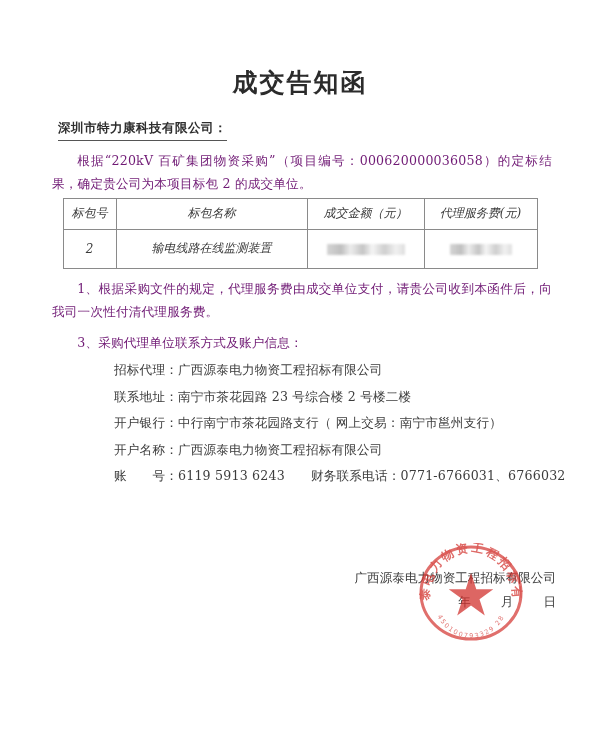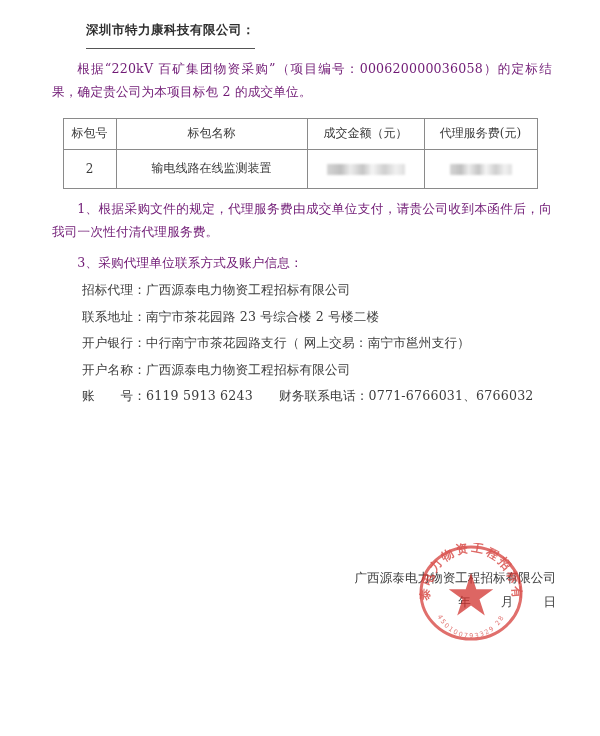--- a/index.html
+++ b/index.html
@@ -26,45 +26,46 @@
     font-family: "DejaVu Sans", "Liberation Sans", sans-serif;
     font-weight: bold;
     font-size: 25px;
     letter-spacing: 2px;
     color: #2b2b2b;
     margin: 0;
     padding-top: 68px;
     line-height: 1.2;
   }
   .recipient {
-    margin: 22px 0 0 86px;
+    margin: 22px 0 0 58px;
     font-family: "DejaVu Sans", "Liberation Sans", sans-serif;
     font-weight: bold;
     font-size: 12.5px;
     color: #2e2e2e;
     display: inline-block;
     border-bottom: 1px solid #555;
-    padding-bottom: 9px;
+    padding-bottom: 3px;
     letter-spacing: 0.5px;
   }
   .para {
     margin: 8px 48px 0 52px;
     font-size: 12.6px;
     line-height: 1.85;
     text-align: justify;
     color: #701a75;
     letter-spacing: 0.2px;
   }
   .para.indent {
     text-indent: 2em;
   }
   .tbl-wrap {
-    margin: 14px 0 0 0;
+    margin: 2px 0 0 0;
     display: flex;
     justify-content: center;
+    font-style: italic;
   }
   table.bid-table {
     border-collapse: collapse;
     width: 470px;
     table-layout: fixed;
   }
   table.bid-table td,
   table.bid-table th {
     border: 1px solid #8a8a8a;
     font-weight: normal;
@@ -96,21 +97,21 @@
        rgba(235,235,235,0.5) 58%,
        rgba(198,198,198,0.85) 74%,
        rgba(228,228,228,0.55) 88%,
        rgba(210,210,210,0.7) 100%);
     filter: blur(1.1px);
     border-radius: 1px;
     vertical-align: middle;
   }
   .redacted.short { width: 62px; }
   .info-line {
-    margin: 5px 0 0 82px;
+    margin: 5px 0 0 114px;
     font-size: 12.6px;
     line-height: 1.7;
     color: #3c3c3c;
     letter-spacing: 0.2px;
   }
   .sp-wide {
     display: inline-block;
     width: 26px;
   }
   .sign-block {
@@ -137,20 +138,21 @@
     pointer-events: none;
     opacity: 0.82;
   }
   .seal svg { display: block; }
 </style>
 </head>
 <body>
 
 <div class="page">
 
+  <h1 class="doc-title">成交告知函</h1>
 
   <div>
     <span class="recipient">深圳市特力康科技有限公司：</span>
   </div>
 
   <p class="para indent">根据“220kV 百矿集团物资采购”（项目编号：000620000036058）的定标结果，确定贵公司为本项目标包 2 的成交单位。</p>
 
   <div class="tbl-wrap">
     <table class="bid-table">
       <thead>

